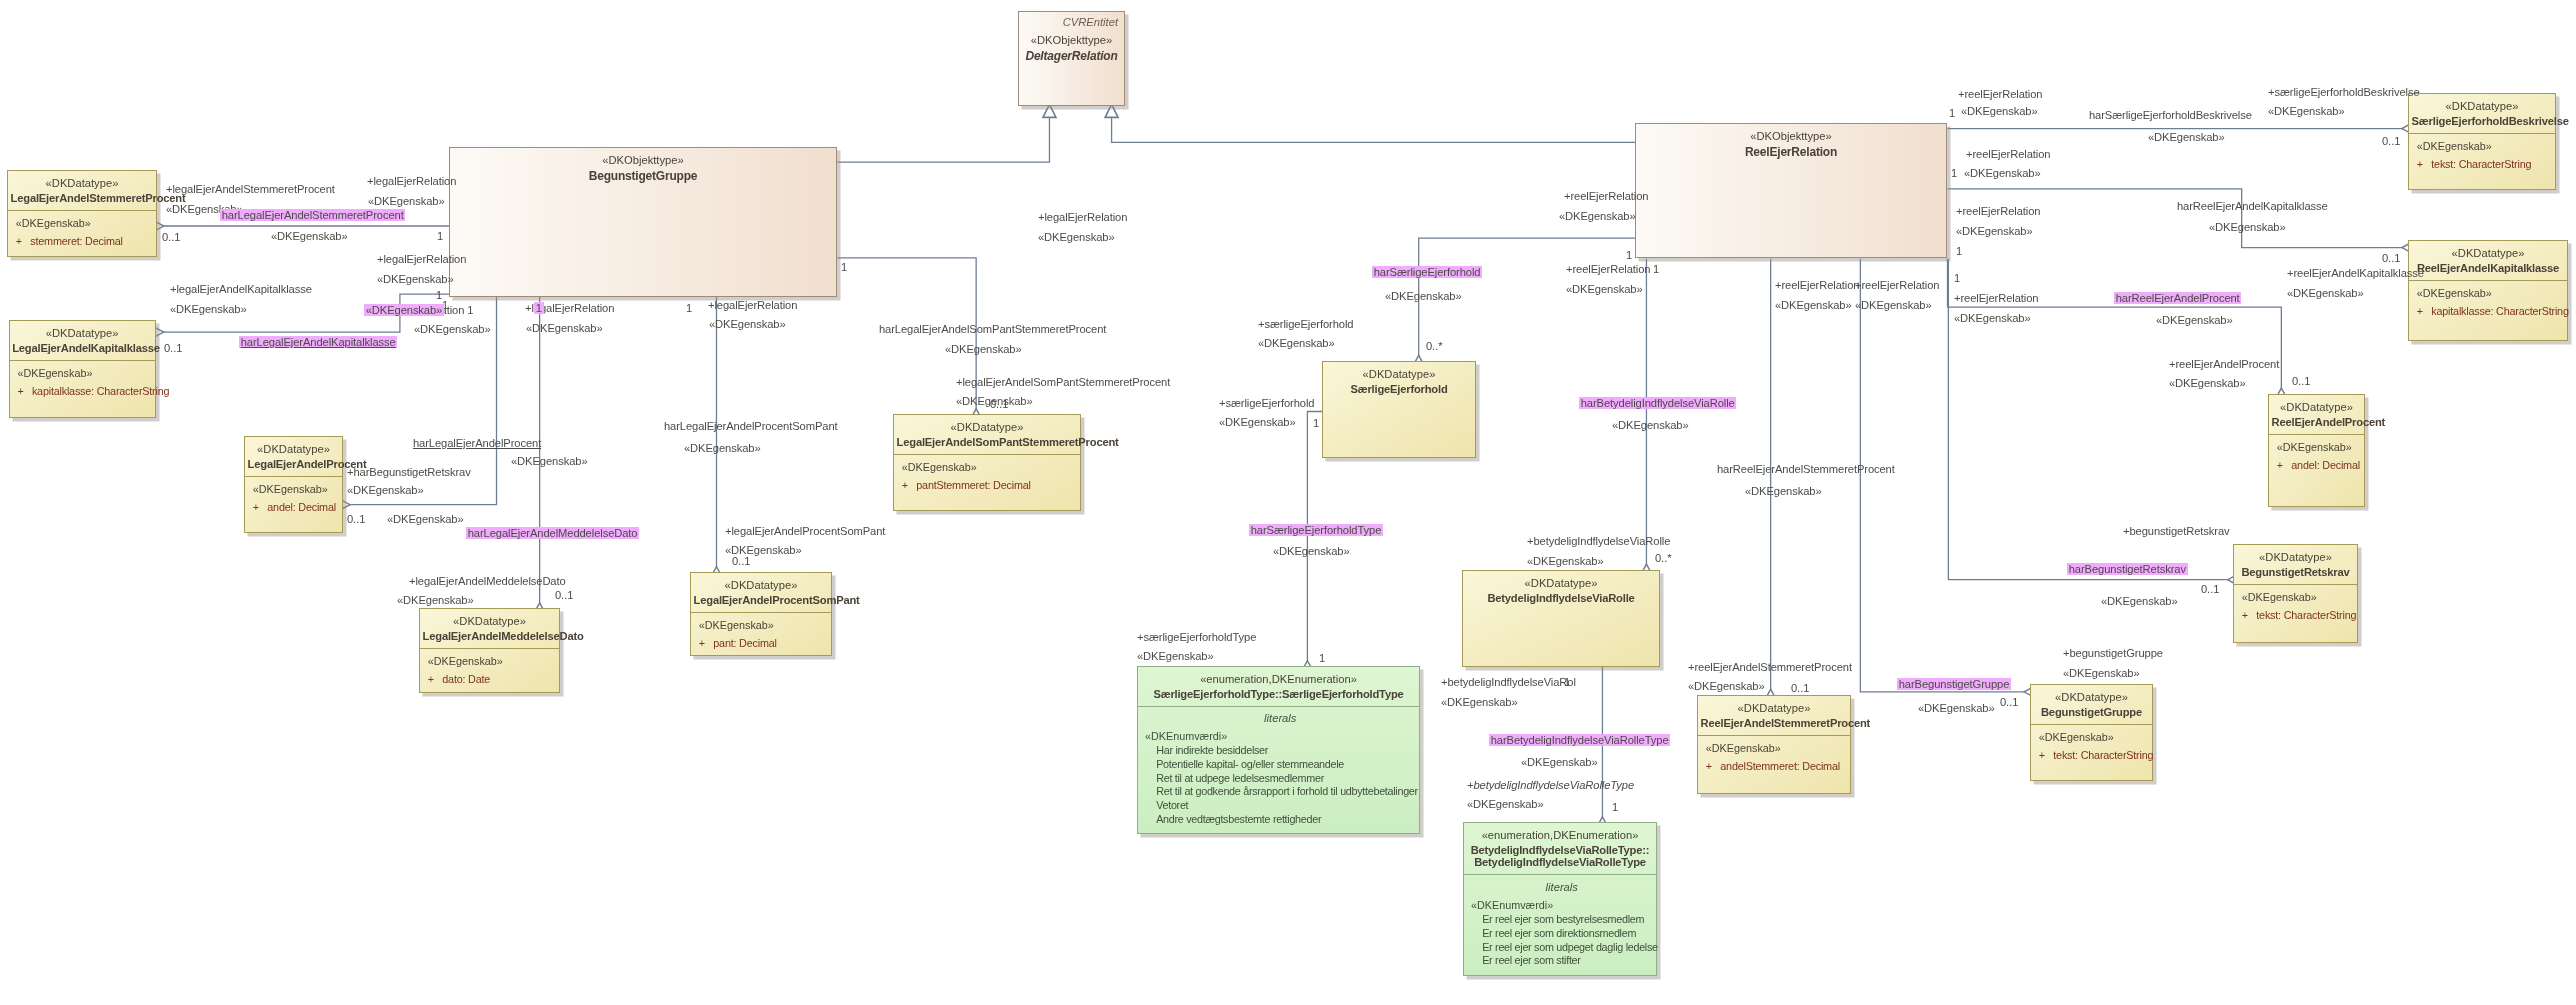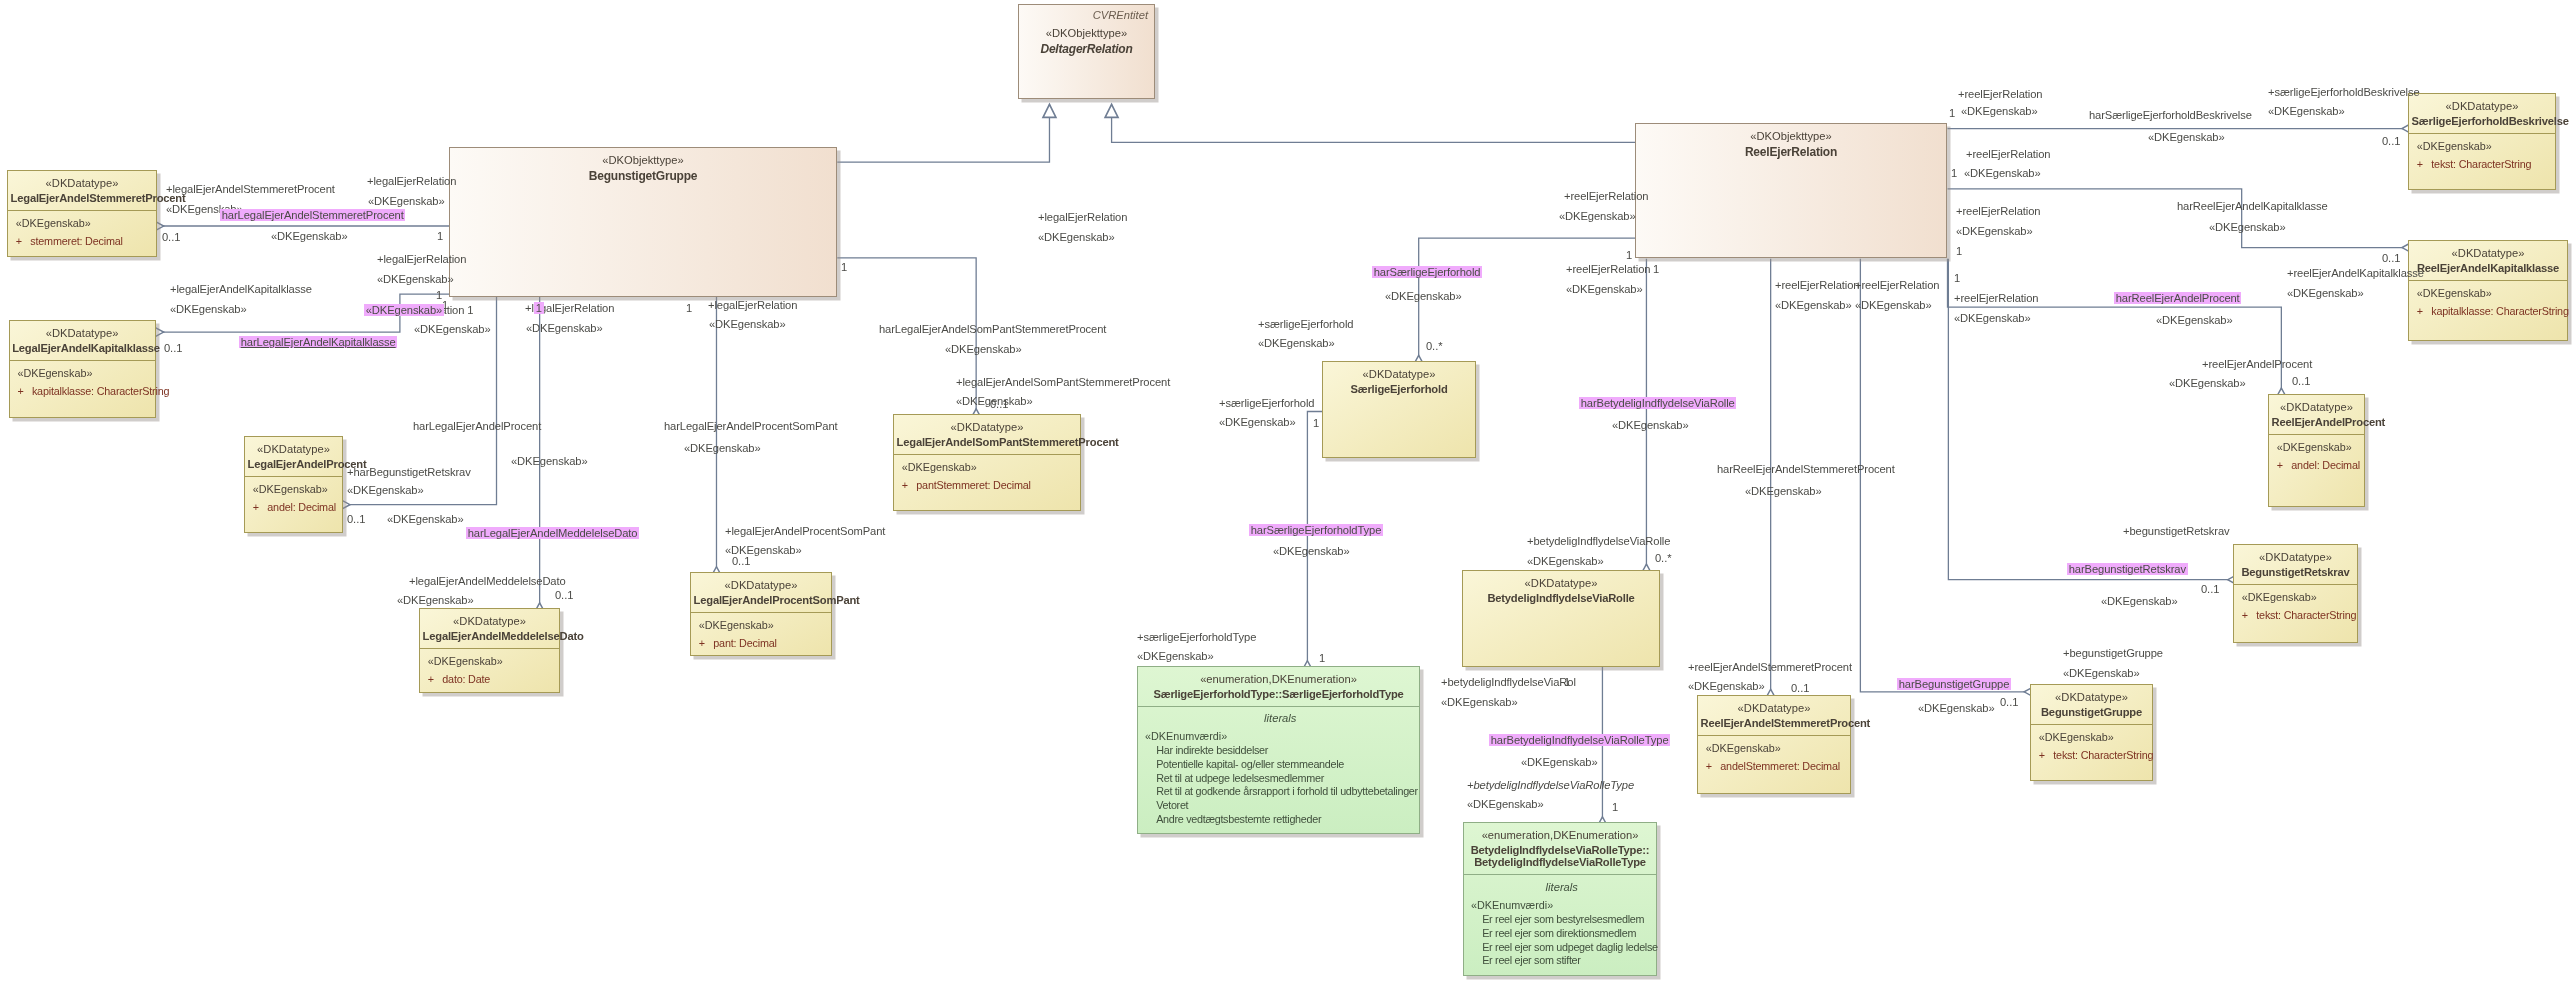--- a/index.html
+++ b/index.html
@@ -54,21 +54,21 @@
       <polyline points="1908,300 1908,655" fill="none" stroke="#6f7d93" stroke-width="1.5" marker-end="url(#mOpen)"></polyline>
       <polyline points="1532,477 1515,477 1515,767" fill="none" stroke="#6f7d93" stroke-width="1.5" marker-end="url(#mOpen)"></polyline>
       <polyline points="1857,772 1857,948" fill="none" stroke="#6f7d93" stroke-width="1.5" marker-end="url(#mOpen)"></polyline>
       <polyline points="2052,300 2052,800" fill="none" stroke="#6f7d93" stroke-width="1.5" marker-end="url(#mOpen)"></polyline>
       <polyline points="2156,300 2156,802 2347,802" fill="none" stroke="#6f7d93" stroke-width="1.5" marker-end="url(#mOpen)"></polyline>
       <polyline points="2258,300 2258,672 2583,672" fill="none" stroke="#6f7d93" stroke-width="1.5" marker-end="url(#mOpen)"></polyline>
       <polyline points="2257,300 2257,356 2644,356 2644,451" fill="none" stroke="#6f7d93" stroke-width="1.5" marker-end="url(#mOpen)"></polyline>
       <polyline points="2257,149 2785,149" fill="none" stroke="#6f7d93" stroke-width="1.5" marker-end="url(#mOpen)"></polyline>
       <polyline points="2257,219 2598,219 2598,287 2785,287" fill="none" stroke="#6f7d93" stroke-width="1.5" marker-end="url(#mOpen)"></polyline>
     </svg>
-    <div class="box kind-objekttype abstract" style="left: 1018px; top: 4px; width: 137px; height: 95px;">
+    <div class="box kind-objekttype abstract" style="left: 1018px; top: 11px; width: 107px; height: 95px;">
       <div class="corner">CVREntitet</div>
       <div class="hdr with-corner">
         <div class="st">«DKObjekttype»</div>
         <div class="nm">DeltagerRelation</div>
       </div>
     </div>
     <div class="box kind-objekttype" style="left: 449px; top: 147px; width: 388px; height: 150px;">
       <div class="hdr">
         <div class="st">«DKObjekttype»</div>
         <div class="nm">BegunstigetGruppe</div>
@@ -276,21 +276,21 @@
     <div class="lbl" style="left: 375px; top: 304px;">+legalEjerRelation 1</div>
     <div class="lbl wbg" style="left: 364px; top: 304px;">«DKEgenskab»</div>
     <div class="lbl" style="left: 414px; top: 323px;">«DKEgenskab»</div>
     <div class="lbl" style="left: 525px; top: 302px;">+legalEjerRelation</div>
     <div class="lbl wbg" style="left: 534px; top: 302px;">1</div>
     <div class="lbl" style="left: 526px; top: 322px;">«DKEgenskab»</div>
     <div class="lbl" style="left: 686px; top: 302px;">1</div>
     <div class="lbl" style="left: 708px; top: 299px;">+legalEjerRelation</div>
     <div class="lbl" style="left: 709px; top: 318px;">«DKEgenskab»</div>
     <div class="lbl" style="left: 841px; top: 261px;">1</div>
-    <div class="lbl" style="left: 413px; top: 420px;">harLegalEjerAndelProcent</div>
+    <div class="lbl" style="left: 413px; top: 437px; text-decoration: underline;">harLegalEjerAndelProcent</div>
     <div class="lbl" style="left: 511px; top: 455px;">«DKEgenskab»</div>
     <div class="lbl" style="left: 347px; top: 466px;">+harBegunstigetRetskrav</div>
     <div class="lbl" style="left: 347px; top: 484px;">«DKEgenskab»</div>
     <div class="lbl" style="left: 347px; top: 513px;">0..1</div>
     <div class="lbl" style="left: 387px; top: 513px;">«DKEgenskab»</div>
     <div class="lbl wbg" style="left: 466px; top: 527px;">harLegalEjerAndelMeddelelseDato</div>
     <div class="lbl" style="left: 397px; top: 575px; margin-left: 12px;">+legalEjerAndelMeddelelseDato</div>
     <div class="lbl" style="left: 397px; top: 594px;">«DKEgenskab»</div>
     <div class="lbl" style="left: 555px; top: 589px;">0..1</div>
     <div class="lbl" style="left: 664px; top: 420px;">harLegalEjerAndelProcentSomPant</div>
@@ -356,21 +356,21 @@
     <div class="lbl" style="left: 1954px; top: 312px;">«DKEgenskab»</div>
     <div class="lbl wbg" style="left: 2067px; top: 563px;">harBegunstigetRetskrav</div>
     <div class="lbl" style="left: 2101px; top: 595px;">«DKEgenskab»</div>
     <div class="lbl" style="left: 2201px; top: 583px;">0..1</div>
     <div class="lbl" style="left: 2123px; top: 525px;">+begunstigetRetskrav</div>
     <div class="lbl" style="left: 1956px; top: 205px;">+reelEjerRelation</div>
     <div class="lbl" style="left: 1956px; top: 225px;">«DKEgenskab»</div>
     <div class="lbl" style="left: 1956px; top: 245px;">1</div>
     <div class="lbl wbg" style="left: 2114px; top: 292px;">harReelEjerAndelProcent</div>
     <div class="lbl" style="left: 2156px; top: 314px;">«DKEgenskab»</div>
-    <div class="lbl" style="left: 2169px; top: 358px; margin-left: 33px;">+reelEjerAndelProcent</div>
+    <div class="lbl" style="left: 2169px; top: 358px;">+reelEjerAndelProcent</div>
     <div class="lbl" style="left: 2169px; top: 377px;">«DKEgenskab»</div>
     <div class="lbl" style="left: 2292px; top: 375px;">0..1</div>
     <div class="lbl" style="left: 1958px; top: 88px;">+reelEjerRelation</div>
     <div class="lbl" style="left: 1949px; top: 107px;">1</div>
     <div class="lbl" style="left: 1961px; top: 105px;">«DKEgenskab»</div>
     <div class="lbl" style="left: 2089px; top: 109px;">harSærligeEjerforholdBeskrivelse</div>
     <div class="lbl" style="left: 2148px; top: 131px;">«DKEgenskab»</div>
     <div class="lbl" style="left: 2268px; top: 86px;">+særligeEjerforholdBeskrivelse</div>
     <div class="lbl" style="left: 2268px; top: 105px;">«DKEgenskab»</div>
     <div class="lbl" style="left: 2382px; top: 135px;">0..1</div>

